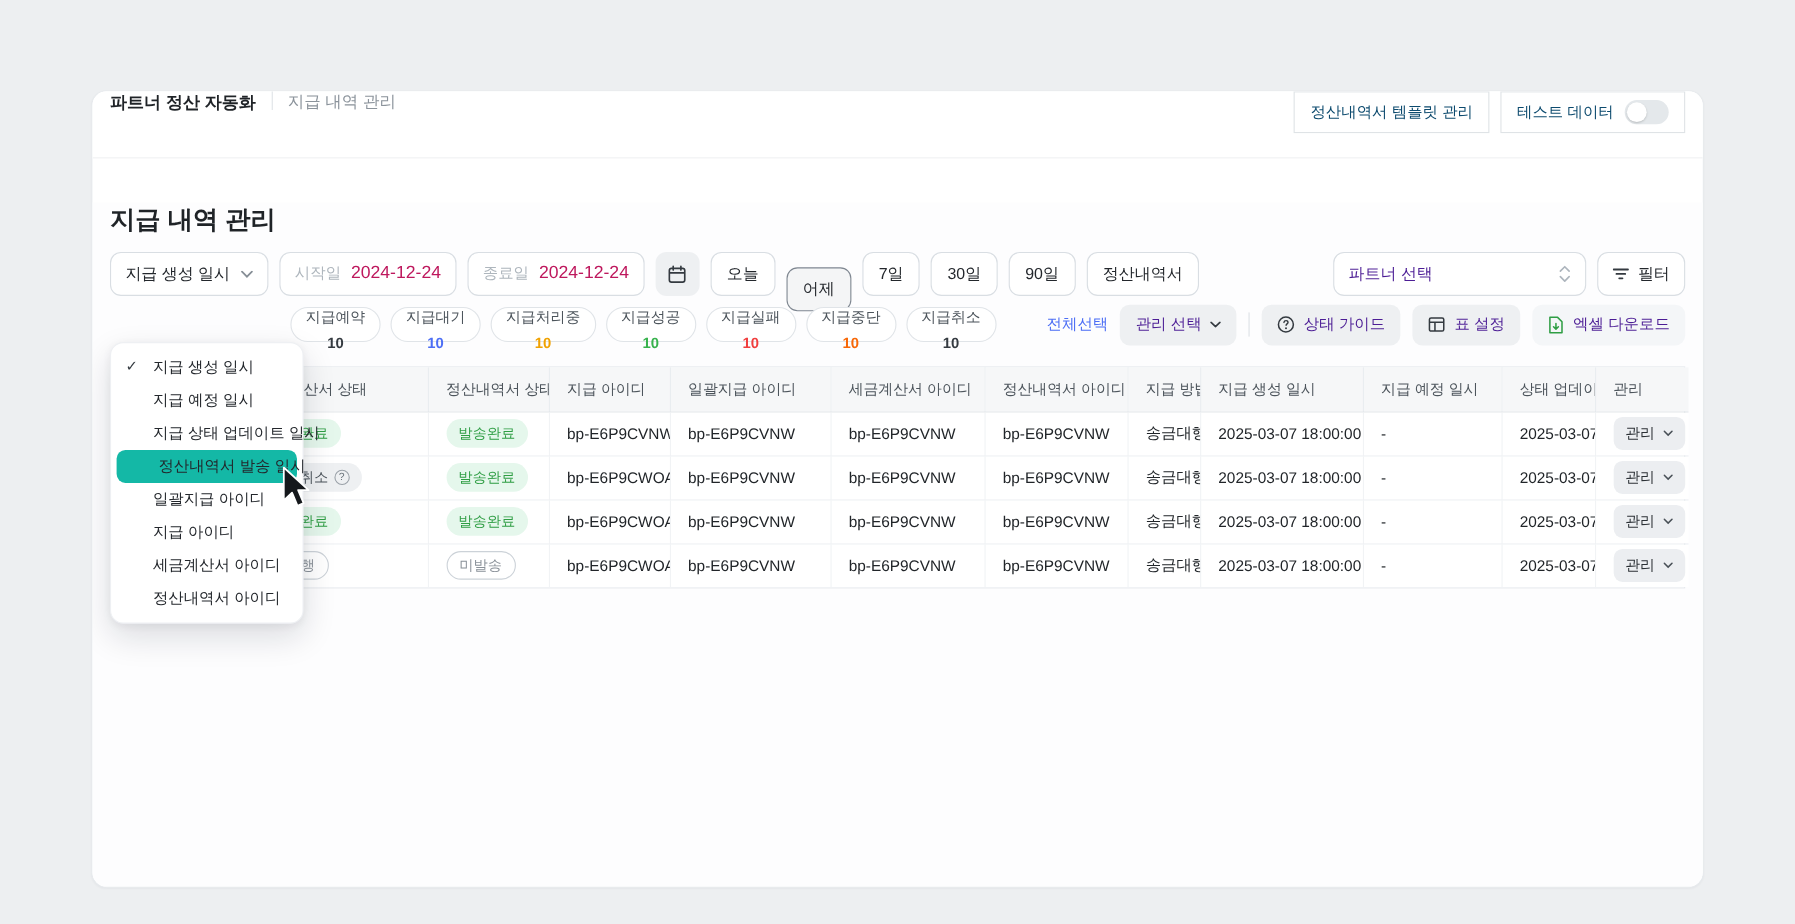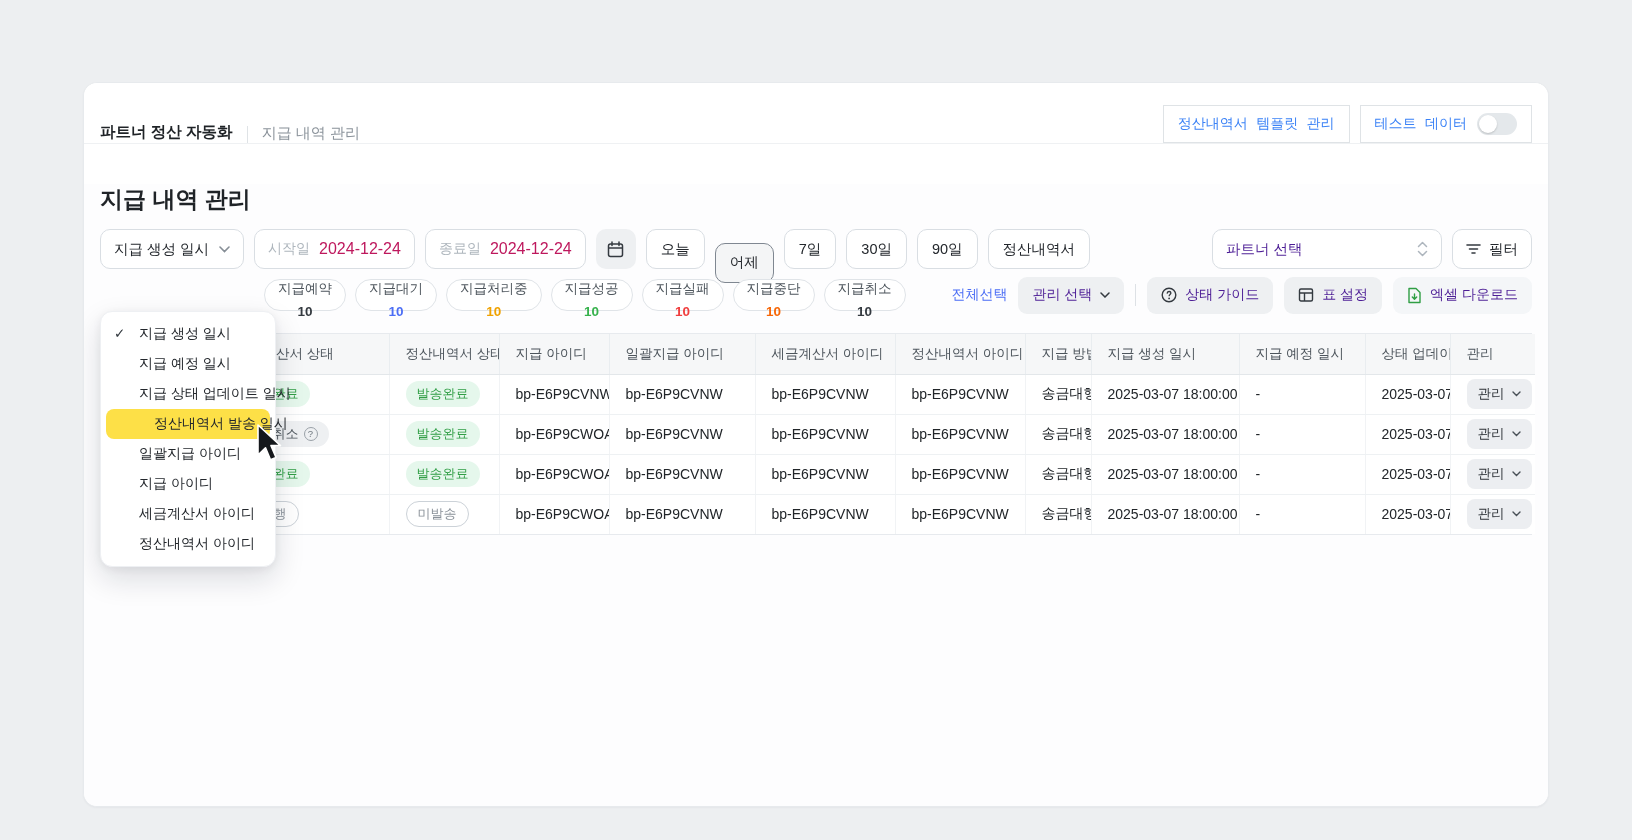--- a/index.html
+++ b/index.html
@@ -12,32 +12,32 @@
     overflow:hidden;
   }
   .card {
     position:absolute; left:83px; top:82px; width:1466px; height:725px;
     background:#fff; border:1px solid #e7eaed; border-radius:14px;
     box-shadow:0 1px 2px rgba(16,24,40,.04);
     overflow:hidden;
   }
   
   .card-header {
-    height:61px; display:flex; align-items:flex-end; padding:0 16px;
+    height:61px; display:flex; align-items:flex-start; padding:0 16px;
     border-bottom:1px solid #eff1f3; background:#fff;
   }
   .brand { font-size:15.5px; font-weight:700; color:#1f2327; }
   .hdr-divider { width:1px; height:17px; background:#dfe3e6; margin:0 14px; }
   .hdr-nav { font-size:15px; color:#8b939b; }
   .hdr-right { margin-left:auto; display:flex; align-items:center; gap:10px; }
   .btn-outline {
     display:inline-flex; align-items:center; gap:10px; height:38px; padding:0 14px;
     background:#fff; border:1px solid #dfe3e6; border-radius:0;
-    font-size:14px; font-weight:500; color:#3b82f6; cursor:pointer;
-    font-family:Liberation Mono, monospace;
+    font-size:14px; font-weight:500; color:#0c4a6e; cursor:pointer;
+    font-family:Liberation Sans, sans-serif;
   }
   .toggle { width:40px; height:22px; border-radius:11px; background:#e4e8eb; position:relative; flex:0 0 auto; }
   .toggle .knob {
     position:absolute; left:2px; top:2px; width:18px; height:18px; border-radius:50%;
     background:#fff; box-shadow:0 1px 2px rgba(0,0,0,.18);
   }
   
   .card-body { position:relative; padding:0 16px; height:663px; background:#fdfdfe; }
   .page-title { font-size:23px; font-weight:700; color:#1f2327; margin:40px 0 0; }
   
@@ -116,21 +116,21 @@
   .menu {
     position:absolute; left:16px; top:127px; width:176px; z-index:50;
     background:#fff; border:1px solid #eef0f3; border-radius:12px; padding:7px 0;
     box-shadow:0 12px 30px rgba(16,24,40,.14), 0 2px 8px rgba(16,24,40,.06);
   }
   .menu-item {
     position:relative; height:30px; display:flex; align-items:center;
     padding-left:38px; font-size:14px; color:#23272c; cursor:pointer; white-space:nowrap;
   }
   .menu-item .check { position:absolute; left:13px; top:6px; font-size:13.5px; color:#343a40; }
-  .menu-item.hl { background:#fde047; border-radius:8px; margin:0 5px; padding-left:48px; }
+  .menu-item.hl { background:#14b8a6; border-radius:8px; margin:0 5px; padding-left:38px; }
   .cursor { position:absolute; left:172px; top:240px; z-index:60; pointer-events:none; }
   svg { display:block; }
 </style>
 </head>
 <body>
 
 <div class="card">
 
   <div class="card-header">
     <span class="brand">파트너 정산 자동화</span>

